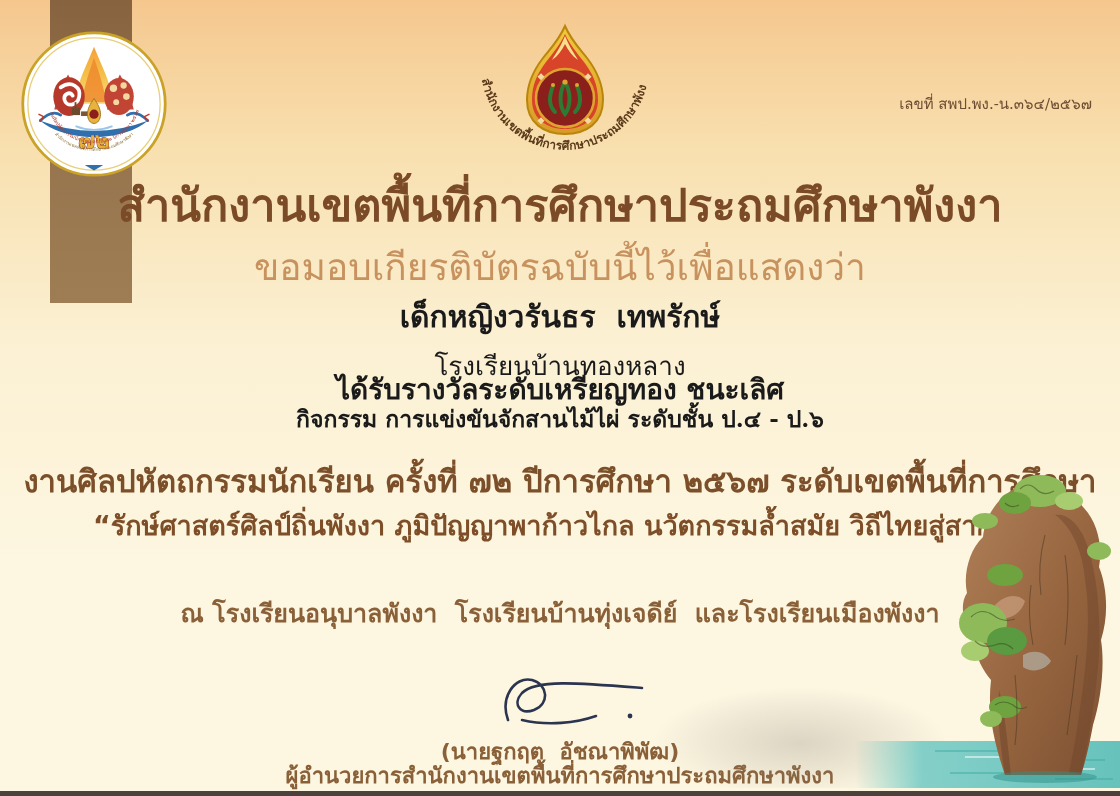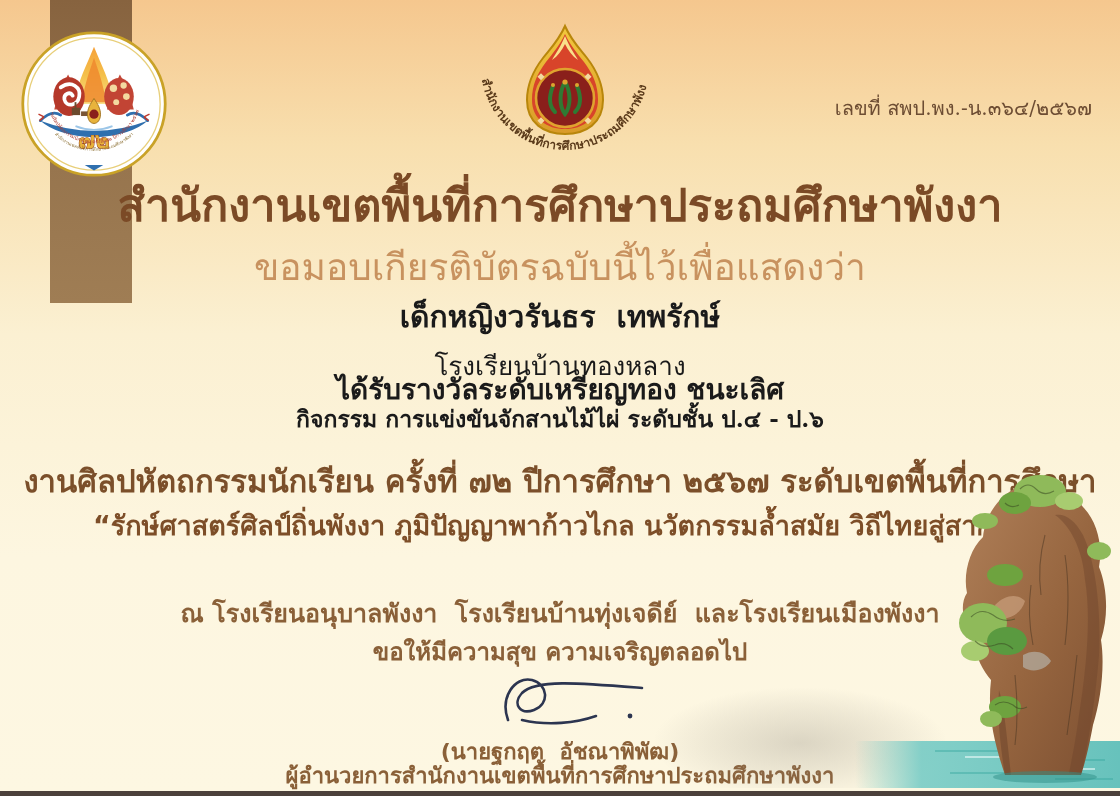--- a/index.html
+++ b/index.html
@@ -7,21 +7,21 @@
     position:relative;width:1120px;height:796px;overflow:hidden;
     font-family:"DejaVu Sans","Liberation Sans",sans-serif;
     background:linear-gradient(180deg,#f5c78e 0%,#f8dfae 18%,#fbf0d2 42%,#fdf6e0 70%,#fdf7e2 100%);
   }
   .left-band{position:absolute;left:50px;top:0;width:82px;height:303px;
     background:linear-gradient(180deg,#87633f 0%,#97754e 55%,#9f7d54 100%);}
   .abs{position:absolute;}
   .line{position:absolute;left:10px;width:1100px;text-align:center;line-height:1.32;white-space:pre-wrap;}
   .ref{position:absolute;right:28px;top:92px;text-align:right;
        font-family:"DejaVu Serif","Liberation Serif",serif;
-       font-size:20px;color:#6d4d33;}
+       font-size:15px;color:#6d4d33;}
   .org-title{top:176px;font-size:45px;font-weight:bold;color:#7b4a26;}
   .present{top:244px;font-size:37px;font-weight:normal;color:#c8925f;text-align:center;}
   .serif{font-family:"DejaVu Serif","Liberation Serif",serif;color:#1a1a1a;}
   .recipient{top:297px;font-size:30px;font-weight:bold;}
   .school{top:349px;font-size:26px;}
   .award{top:372px;font-size:28px;font-weight:bold;}
   .activity{top:404px;font-size:23px;font-weight:bold;}
   .event{top:461px;font-size:31px;font-weight:bold;color:#7b4f2a;}
   .slogan{top:508px;font-size:27px;font-weight:bold;color:#7d4e28;}
   .dateline{top:554px;font-size:25px;font-weight:600;color:#97713f;}
@@ -131,21 +131,20 @@
 
   <div class="line org-title">สำนักงานเขตพื้นที่การศึกษาประถมศึกษาพังงา</div>
   <div class="line present">ขอมอบเกียรติบัตรฉบับนี้ไว้เพื่อแสดงว่า</div>
   <div class="line serif recipient">เด็กหญิงวรันธร  เทพรักษ์</div>
   <div class="line serif school">โรงเรียนบ้านทองหลาง</div>
   <div class="line serif award">ได้รับรางวัลระดับเหรียญทอง ชนะเลิศ</div>
   <div class="line serif activity">กิจกรรม การแข่งขันจักสานไม้ไผ่ ระดับชั้น ป.๔ - ป.๖</div>
   <div class="line event">งานศิลปหัตถกรรมนักเรียน ครั้งที่ ๗๒ ปีการศึกษา ๒๕๖๗ ระดับเขตพื้นที่การศึกษา</div>
   <div class="line slogan">“รักษ์ศาสตร์ศิลป์ถิ่นพังงา ภูมิปัญญาพาก้าวไกล นวัตกรรมล้ำสมัย วิถีไทยสู่สากล”</div>
   <div class="line venue">ณ โรงเรียนอนุบาลพังงา  โรงเรียนบ้านทุ่งเจดีย์  และโรงเรียนเมืองพังงา</div>
-  <div class="line wish">ขอให้มีความสุข ความเจริญตลอดไป</div>
 
   <svg class="abs" style="left:460px;top:666px" width="220" height="66" viewBox="0 0 220 66">
     <g fill="none" stroke="#2c3550" stroke-width="2.6" stroke-linecap="round">
       <path d="M48,54 C40,32 54,10 72,14 C88,18 90,38 74,44 C60,49 52,38 62,27 C76,13 120,17 182,22"></path>
       <path d="M62,54 C88,60 116,57 136,50"></path>
     </g>
     <circle cx="170" cy="50" r="2.4" fill="#2c3550"></circle>
   </svg>
 
   <div class="line signer-name">(นายฐกฤต  อัชณาพิพัฒ)</div>

